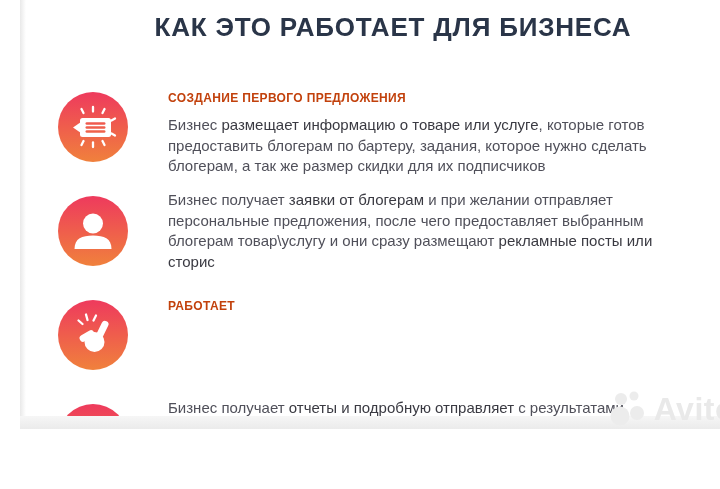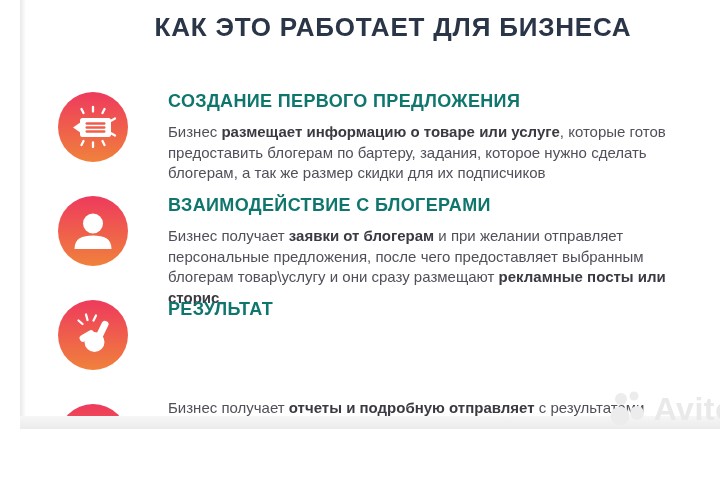--- a/index.html
+++ b/index.html
@@ -48,34 +48,34 @@
   .icon-wrap {
     flex: 0 0 70px;
     width: 70px; height: 70px;
     margin-top: 6px;
     margin-right: 40px;
   }
   .icon-wrap svg { display: block; }
   .step-text { flex: 1; min-width: 0; }
   .step-heading {
     margin: 5px 0 10px 0;
-    font-size: 18px;
+    font-size: 12px;
     font-weight: 700;
     letter-spacing: 0.35px;
-    color: #0f766e;
+    color: #c2410c;
   }
   .step-body {
     margin: 0;
     width: 502px;
     font-size: 15px;
     line-height: 1.37;
     color: #50505a;
   }
   .step-body .b {
-    font-weight: 700;
+    font-weight: 400;
     color: #3a3a42;
   }
   .watermark {
     position: absolute;
     right: 5px;
     bottom: 1px;
     display: flex;
     align-items: center;
     gap: 3px;
     pointer-events: none;
@@ -137,21 +137,20 @@
                 <stop offset="0" stop-color="#ee3a5d"></stop>
                 <stop offset="1" stop-color="#f0813c"></stop>
               </linearGradient>
             </defs>
             <circle cx="35" cy="35" r="35" fill="url(#grad-1)"></circle>
             <circle cx="35" cy="27.5" r="10" fill="#fff"></circle>
             <path d="M16.5 53 C16.5 42.5 24 39.5 35 39.5 C46 39.5 53.5 42.5 53.5 53 Z" fill="#fff"></path>
           </svg>
         </div>
     <div class="step-text">
-      <h2 class="step-heading">ВЗАИМОДЕЙСТВИЕ С БЛОГЕРАМИ</h2>
       <p class="step-body"><span>Бизнес получает </span><span class="b">заявки от блогерам</span><span> и при желании отправляет персональные предложения, после чего предоставляет выбранным блогерам товар\услугу и они сразу размещают </span><span class="b">рекламные посты или сторис</span></p>
     </div>
   </div>
 
   <div class="step">
     <div class="icon-wrap">
           <svg width="70" height="70" viewBox="0 0 70 70">
             <defs>
               <linearGradient id="grad-2" x1="35" y1="0" x2="35" y2="70" gradientUnits="userSpaceOnUse">
                 <stop offset="0" stop-color="#ee3a5d"></stop>
@@ -165,21 +164,21 @@
               <line x1="35.5" y1="20.5" x2="38" y2="15.5"></line>
             </g>
             <g fill="#fff">
               <rect x="40" y="20" width="7" height="23" rx="3.5" transform="rotate(26 43.5 31.5)"></rect>
               <rect x="21" y="32.5" width="16" height="7" rx="3.5" transform="rotate(-30 29 36)"></rect>
               <circle cx="36.5" cy="42" r="10"></circle>
             </g>
           </svg>
         </div>
     <div class="step-text">
-      <h2 class="step-heading">РЕЗУЛЬТАТ</h2>
+      <h2 class="step-heading">РАБОТАЕТ</h2>
     </div>
   </div>
 
   <div class="step">
     <div class="icon-wrap">
           <svg width="70" height="70" viewBox="0 0 70 70">
             <defs>
               <linearGradient id="grad-3" x1="35" y1="0" x2="35" y2="70" gradientUnits="userSpaceOnUse">
                 <stop offset="0" stop-color="#ee3a5d"></stop>
                 <stop offset="1" stop-color="#f0813c"></stop>

